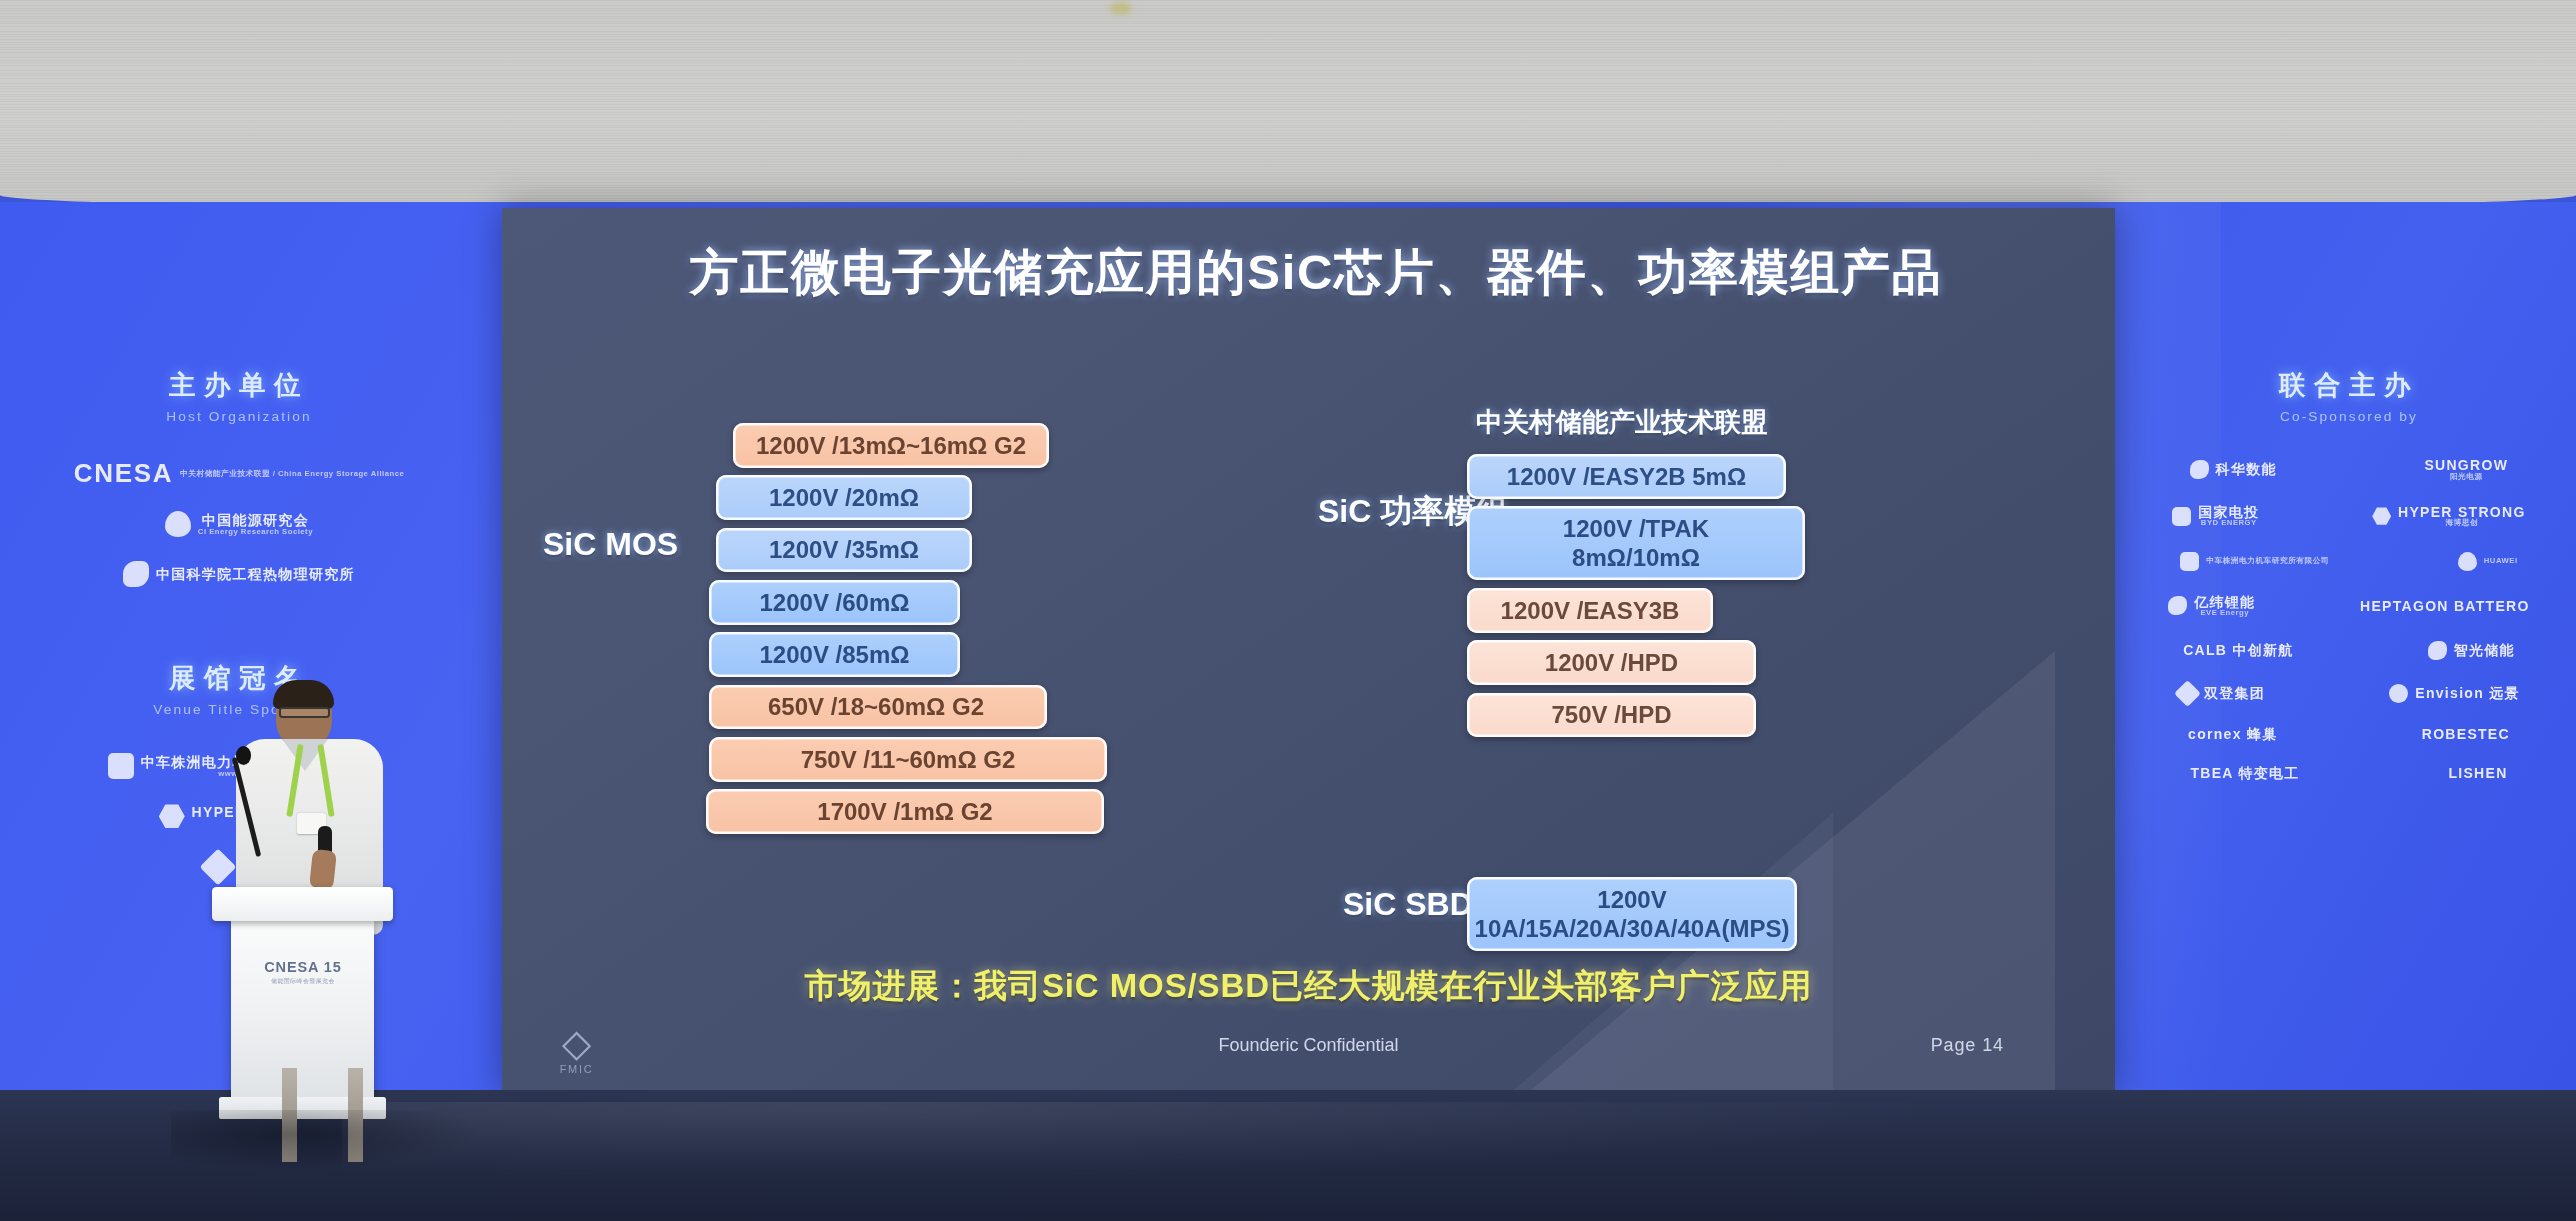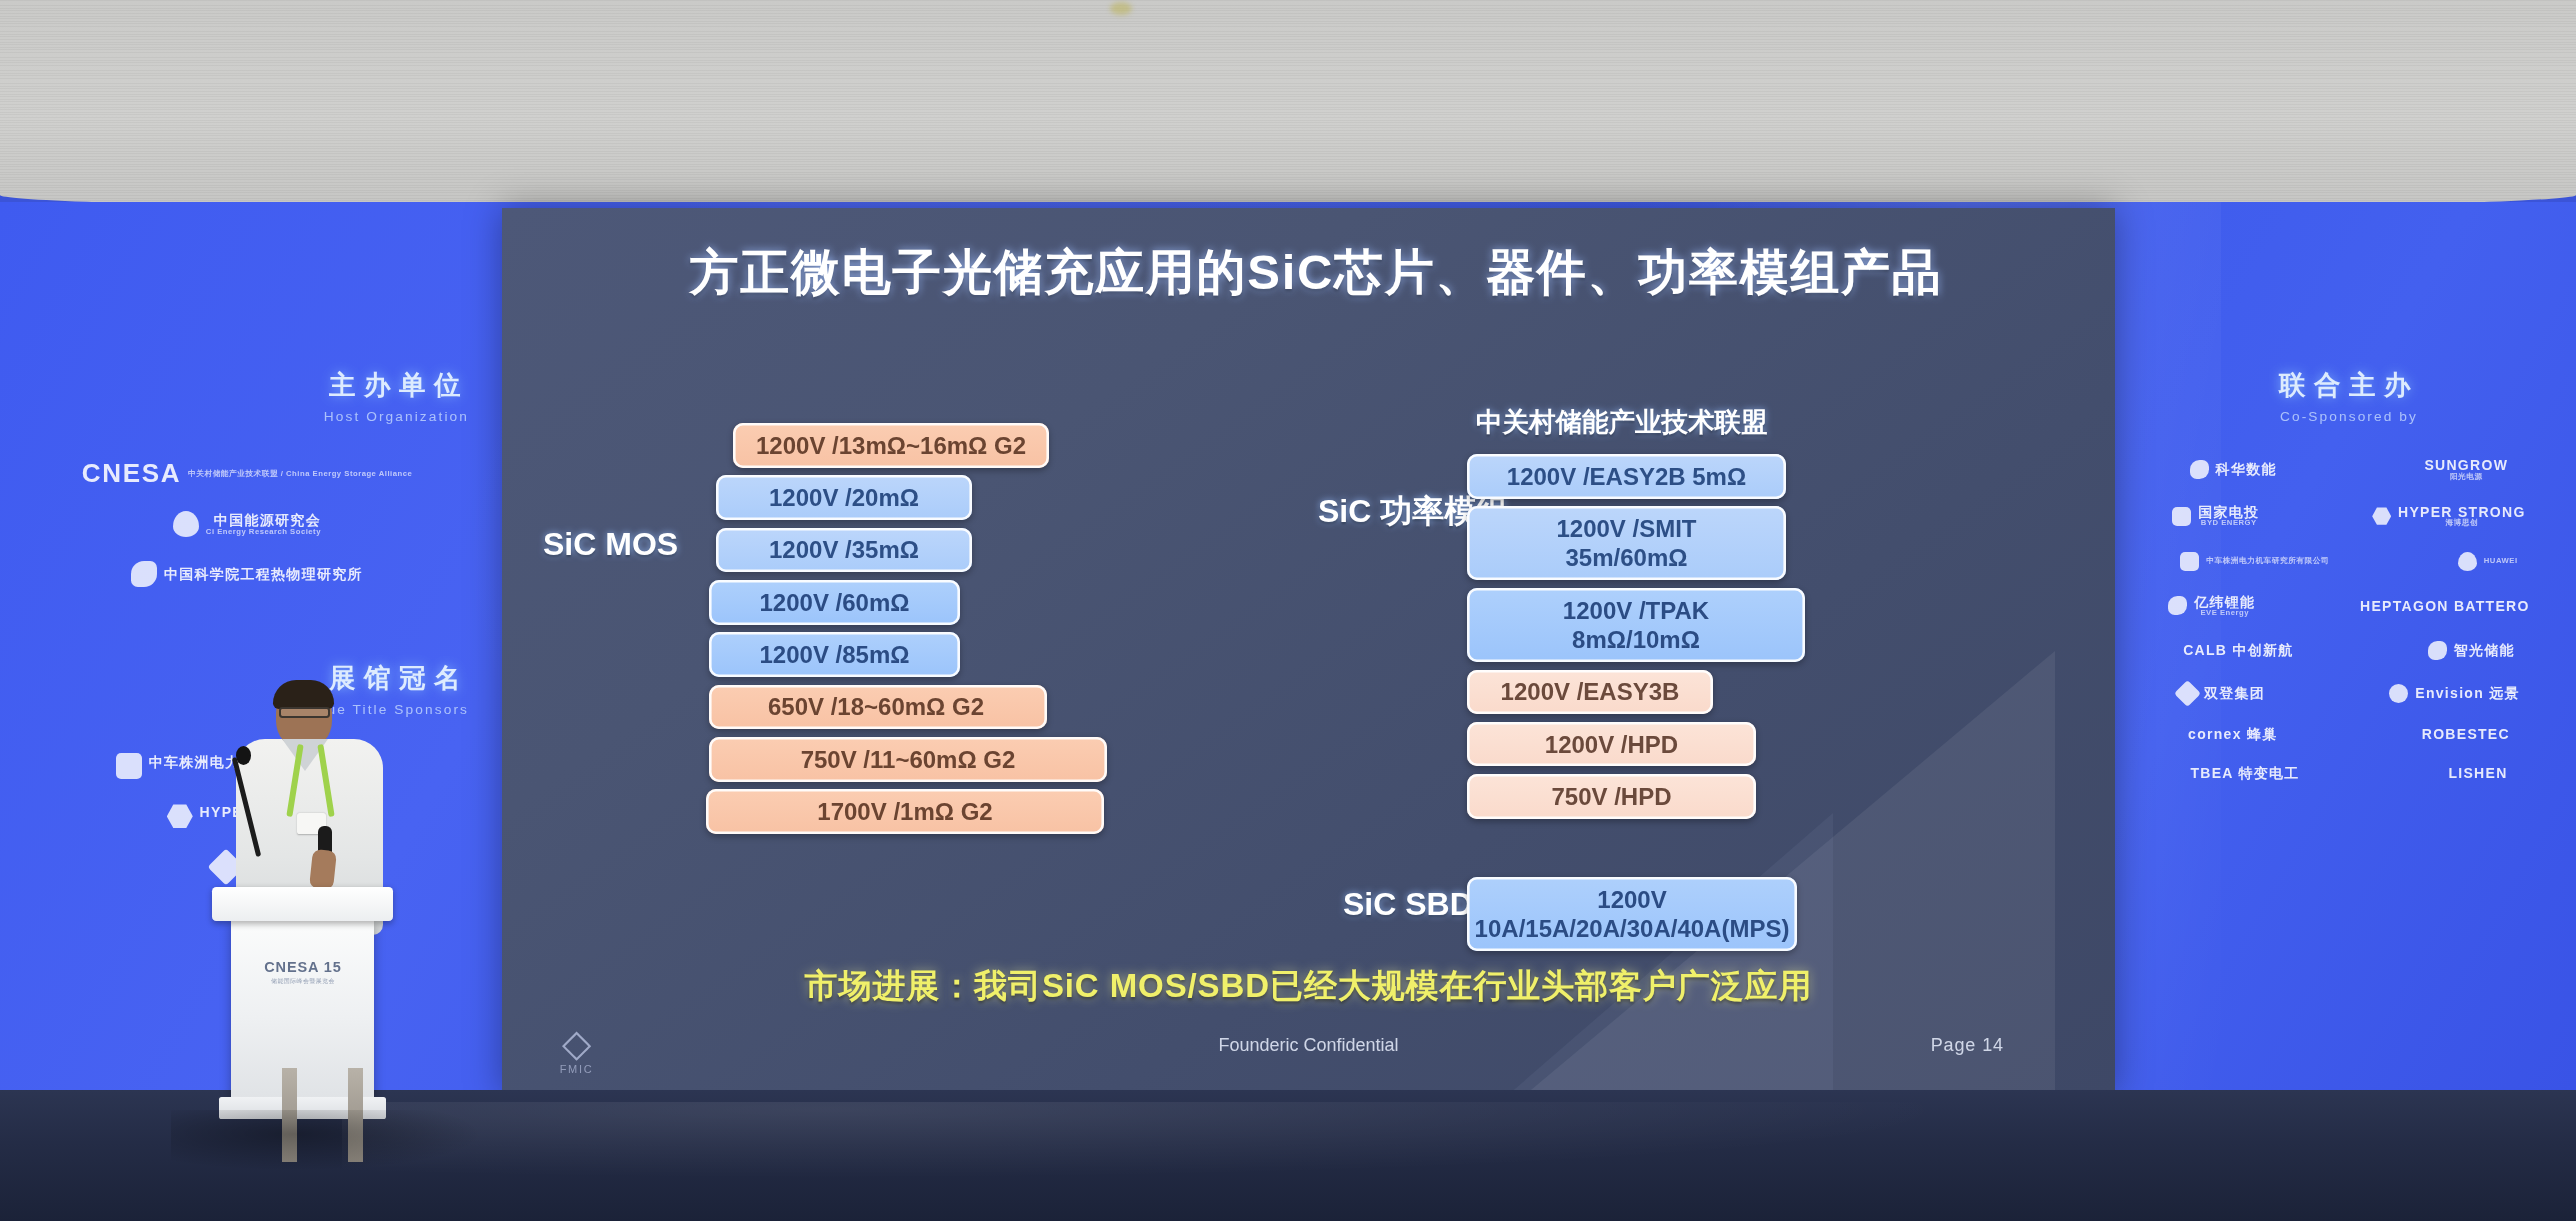--- a/index.html
+++ b/index.html
@@ -65,21 +65,21 @@
 
   
   .sponsor-col {
     position: absolute;
     top: 367px;
     width: 444px;
     color: #ffffff;
     text-align: center;
     opacity: 0.93;
   }
-  .sponsor-col.left { left: 25px; text-align: right; }
+  .sponsor-col.left { left: 17px; }
   .sponsor-col.right { left: 2127px; }
 
   .sponsor-head-cn {
     font-size: 26.5px;
     letter-spacing: 8.5px;
     font-weight: 700;
     color: #e9f6ff;
     text-shadow: 0 0 12px rgba(160,220,255,0.7);
     filter: blur(0.3px);
   }
@@ -617,22 +617,20 @@
       <div class="chip peach" style="width:398px; margin-left:53px;">750V /11~60mΩ G2</div>
       <div class="chip peach" style="width:398px; margin-left:50px;">1700V /1mΩ  G2</div>
     </div>
 
     <div class="group-head" style="left:974px; top:196px;">中关村储能产业技术联盟</div>
 
     <div class="col-label" style="position:absolute; left:816px; top:282px;">SiC 功率模组</div>
 
     <div class="stack" style="left:965px; top:246px; width:342px;">
       <div class="chip blue" style="width:319px;">1200V /EASY2B 5mΩ</div>
-      <div class="chip blue" style="width:319px;">1200V /SMIT
-35m/60mΩ</div>
       <div class="chip blue2" style="width:338px;">1200V /TPAK
 8mΩ/10mΩ</div>
       <div class="chip peach-l" style="width:246px;">1200V /EASY3B</div>
       <div class="chip peach-l" style="width:289px;">1200V /HPD</div>
       <div class="chip peach-l" style="width:289px;">750V /HPD</div>
     </div>
 
     <div class="col-label" style="position:absolute; left:841px; top:678px;">SiC SBD</div>
 
     <div class="chip blue2" style="position:absolute; left:965px; top:669px; width:330px;">1200V 10A/15A/20A/30A/40A(MPS)</div>

